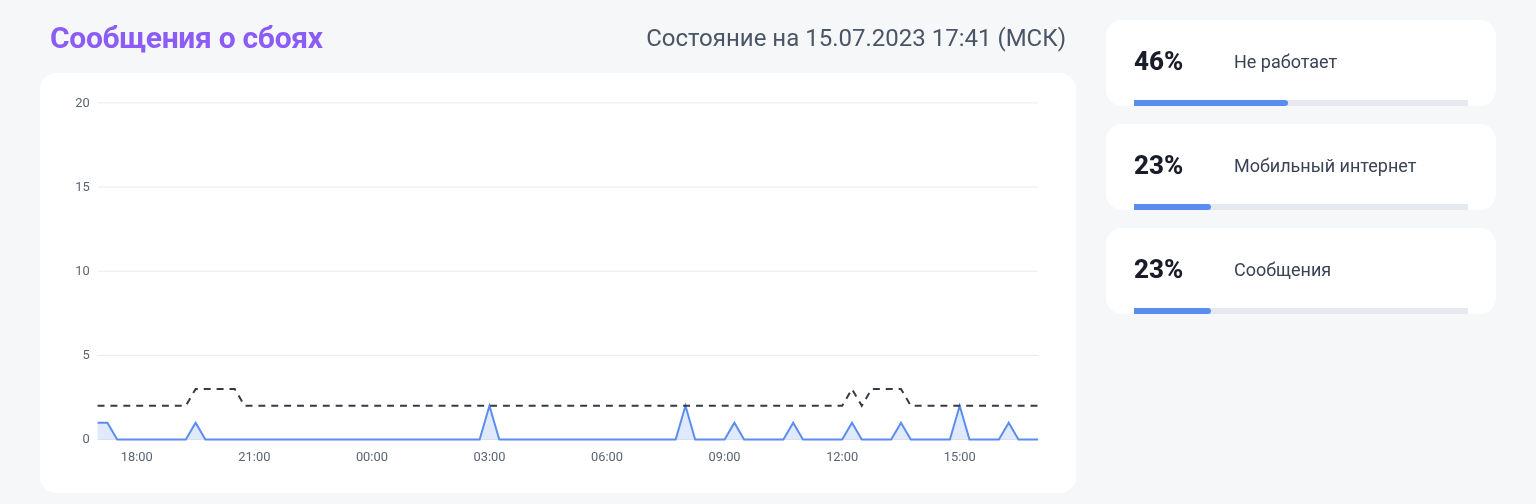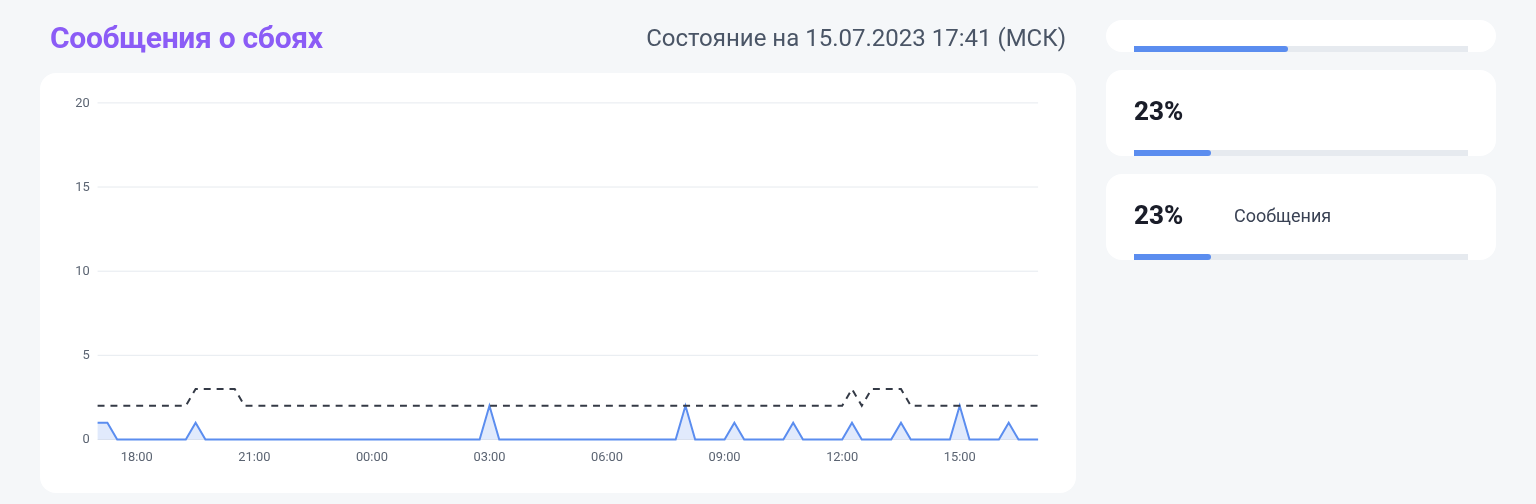--- a/index.html
+++ b/index.html
@@ -165,27 +165,32 @@
           <path d="M40.0 333.0 L49.9 333.0 L59.8 350.0 L69.7 350.0 L79.6 350.0 L89.5 350.0 L99.4 350.0 L109.3 350.0 L119.2 350.0 L129.1 350.0 L139.0 333.0 L148.9 350.0 L158.8 350.0 L168.6 350.0 L178.5 350.0 L188.4 350.0 L198.3 350.0 L208.2 350.0 L218.1 350.0 L228.0 350.0 L237.9 350.0 L247.8 350.0 L257.7 350.0 L267.6 350.0 L277.5 350.0 L287.4 350.0 L297.3 350.0 L307.2 350.0 L317.1 350.0 L327.0 350.0 L336.9 350.0 L346.8 350.0 L356.7 350.0 L366.6 350.0 L376.5 350.0 L386.4 350.0 L396.3 350.0 L406.1 350.0 L416.0 350.0 L425.9 350.0 L435.8 316.0 L445.7 350.0 L455.6 350.0 L465.5 350.0 L475.4 350.0 L485.3 350.0 L495.2 350.0 L505.1 350.0 L515.0 350.0 L524.9 350.0 L534.8 350.0 L544.7 350.0 L554.6 350.0 L564.5 350.0 L574.4 350.0 L584.3 350.0 L594.2 350.0 L604.1 350.0 L614.0 350.0 L623.9 350.0 L633.8 316.0 L643.6 350.0 L653.5 350.0 L663.4 350.0 L673.3 350.0 L683.2 333.0 L693.1 350.0 L703.0 350.0 L712.9 350.0 L722.8 350.0 L732.7 350.0 L742.6 333.0 L752.5 350.0 L762.4 350.0 L772.3 350.0 L782.2 350.0 L792.1 350.0 L802.0 333.0 L811.9 350.0 L821.8 350.0 L831.7 350.0 L841.6 350.0 L851.5 333.0 L861.4 350.0 L871.3 350.0 L881.1 350.0 L891.0 350.0 L900.9 350.0 L910.8 316.0 L920.7 350.0 L930.6 350.0 L940.5 350.0 L950.4 350.0 L960.3 333.0 L970.2 350.0 L980.1 350.0 L990.0 350.0 " class="series-current"></path>
           <path d="M40.0 316.0 L49.9 316.0 L59.8 316.0 L69.7 316.0 L79.6 316.0 L89.5 316.0 L99.4 316.0 L109.3 316.0 L119.2 316.0 L129.1 316.0 L139.0 299.0 L148.9 299.0 L158.8 299.0 L168.6 299.0 L178.5 299.0 L188.4 316.0 L198.3 316.0 L208.2 316.0 L218.1 316.0 L228.0 316.0 L237.9 316.0 L247.8 316.0 L257.7 316.0 L267.6 316.0 L277.5 316.0 L287.4 316.0 L297.3 316.0 L307.2 316.0 L317.1 316.0 L327.0 316.0 L336.9 316.0 L346.8 316.0 L356.7 316.0 L366.6 316.0 L376.5 316.0 L386.4 316.0 L396.3 316.0 L406.1 316.0 L416.0 316.0 L425.9 316.0 L435.8 316.0 L445.7 316.0 L455.6 316.0 L465.5 316.0 L475.4 316.0 L485.3 316.0 L495.2 316.0 L505.1 316.0 L515.0 316.0 L524.9 316.0 L534.8 316.0 L544.7 316.0 L554.6 316.0 L564.5 316.0 L574.4 316.0 L584.3 316.0 L594.2 316.0 L604.1 316.0 L614.0 316.0 L623.9 316.0 L633.8 316.0 L643.6 316.0 L653.5 316.0 L663.4 316.0 L673.3 316.0 L683.2 316.0 L693.1 316.0 L703.0 316.0 L712.9 316.0 L722.8 316.0 L732.7 316.0 L742.6 316.0 L752.5 316.0 L762.4 316.0 L772.3 316.0 L782.2 316.0 L792.1 316.0 L802.0 299.0 L811.9 316.0 L821.8 299.0 L831.7 299.0 L841.6 299.0 L851.5 299.0 L861.4 316.0 L871.3 316.0 L881.1 316.0 L891.0 316.0 L900.9 316.0 L910.8 316.0 L920.7 316.0 L930.6 316.0 L940.5 316.0 L950.4 316.0 L960.3 316.0 L970.2 316.0 L980.1 316.0 L990.0 316.0 " class="series-baseline"></path>
         </svg>
     </div>
   </div>
 </div>
 
 <div class="right-col">
   <div id="topics-container">
       <div class="topic-card">
+    <div class="topic-row">
+      <span class="topic-pct">46%</span>
+      <span class="topic-label">Не работает</span>
+    </div>
     <div class="topic-bar-track">
       <div class="topic-bar-fill" style="width:46%"></div>
     </div>
   </div>
       <div class="topic-card">
     <div class="topic-row">
       <span class="topic-pct">23%</span>
+      <span class="topic-label">Мобильный интернет</span>
     </div>
     <div class="topic-bar-track">
       <div class="topic-bar-fill" style="width:23%"></div>
     </div>
   </div>
       <div class="topic-card">
     <div class="topic-row">
       <span class="topic-pct">23%</span>
       <span class="topic-label">Сообщения</span>
     </div>

